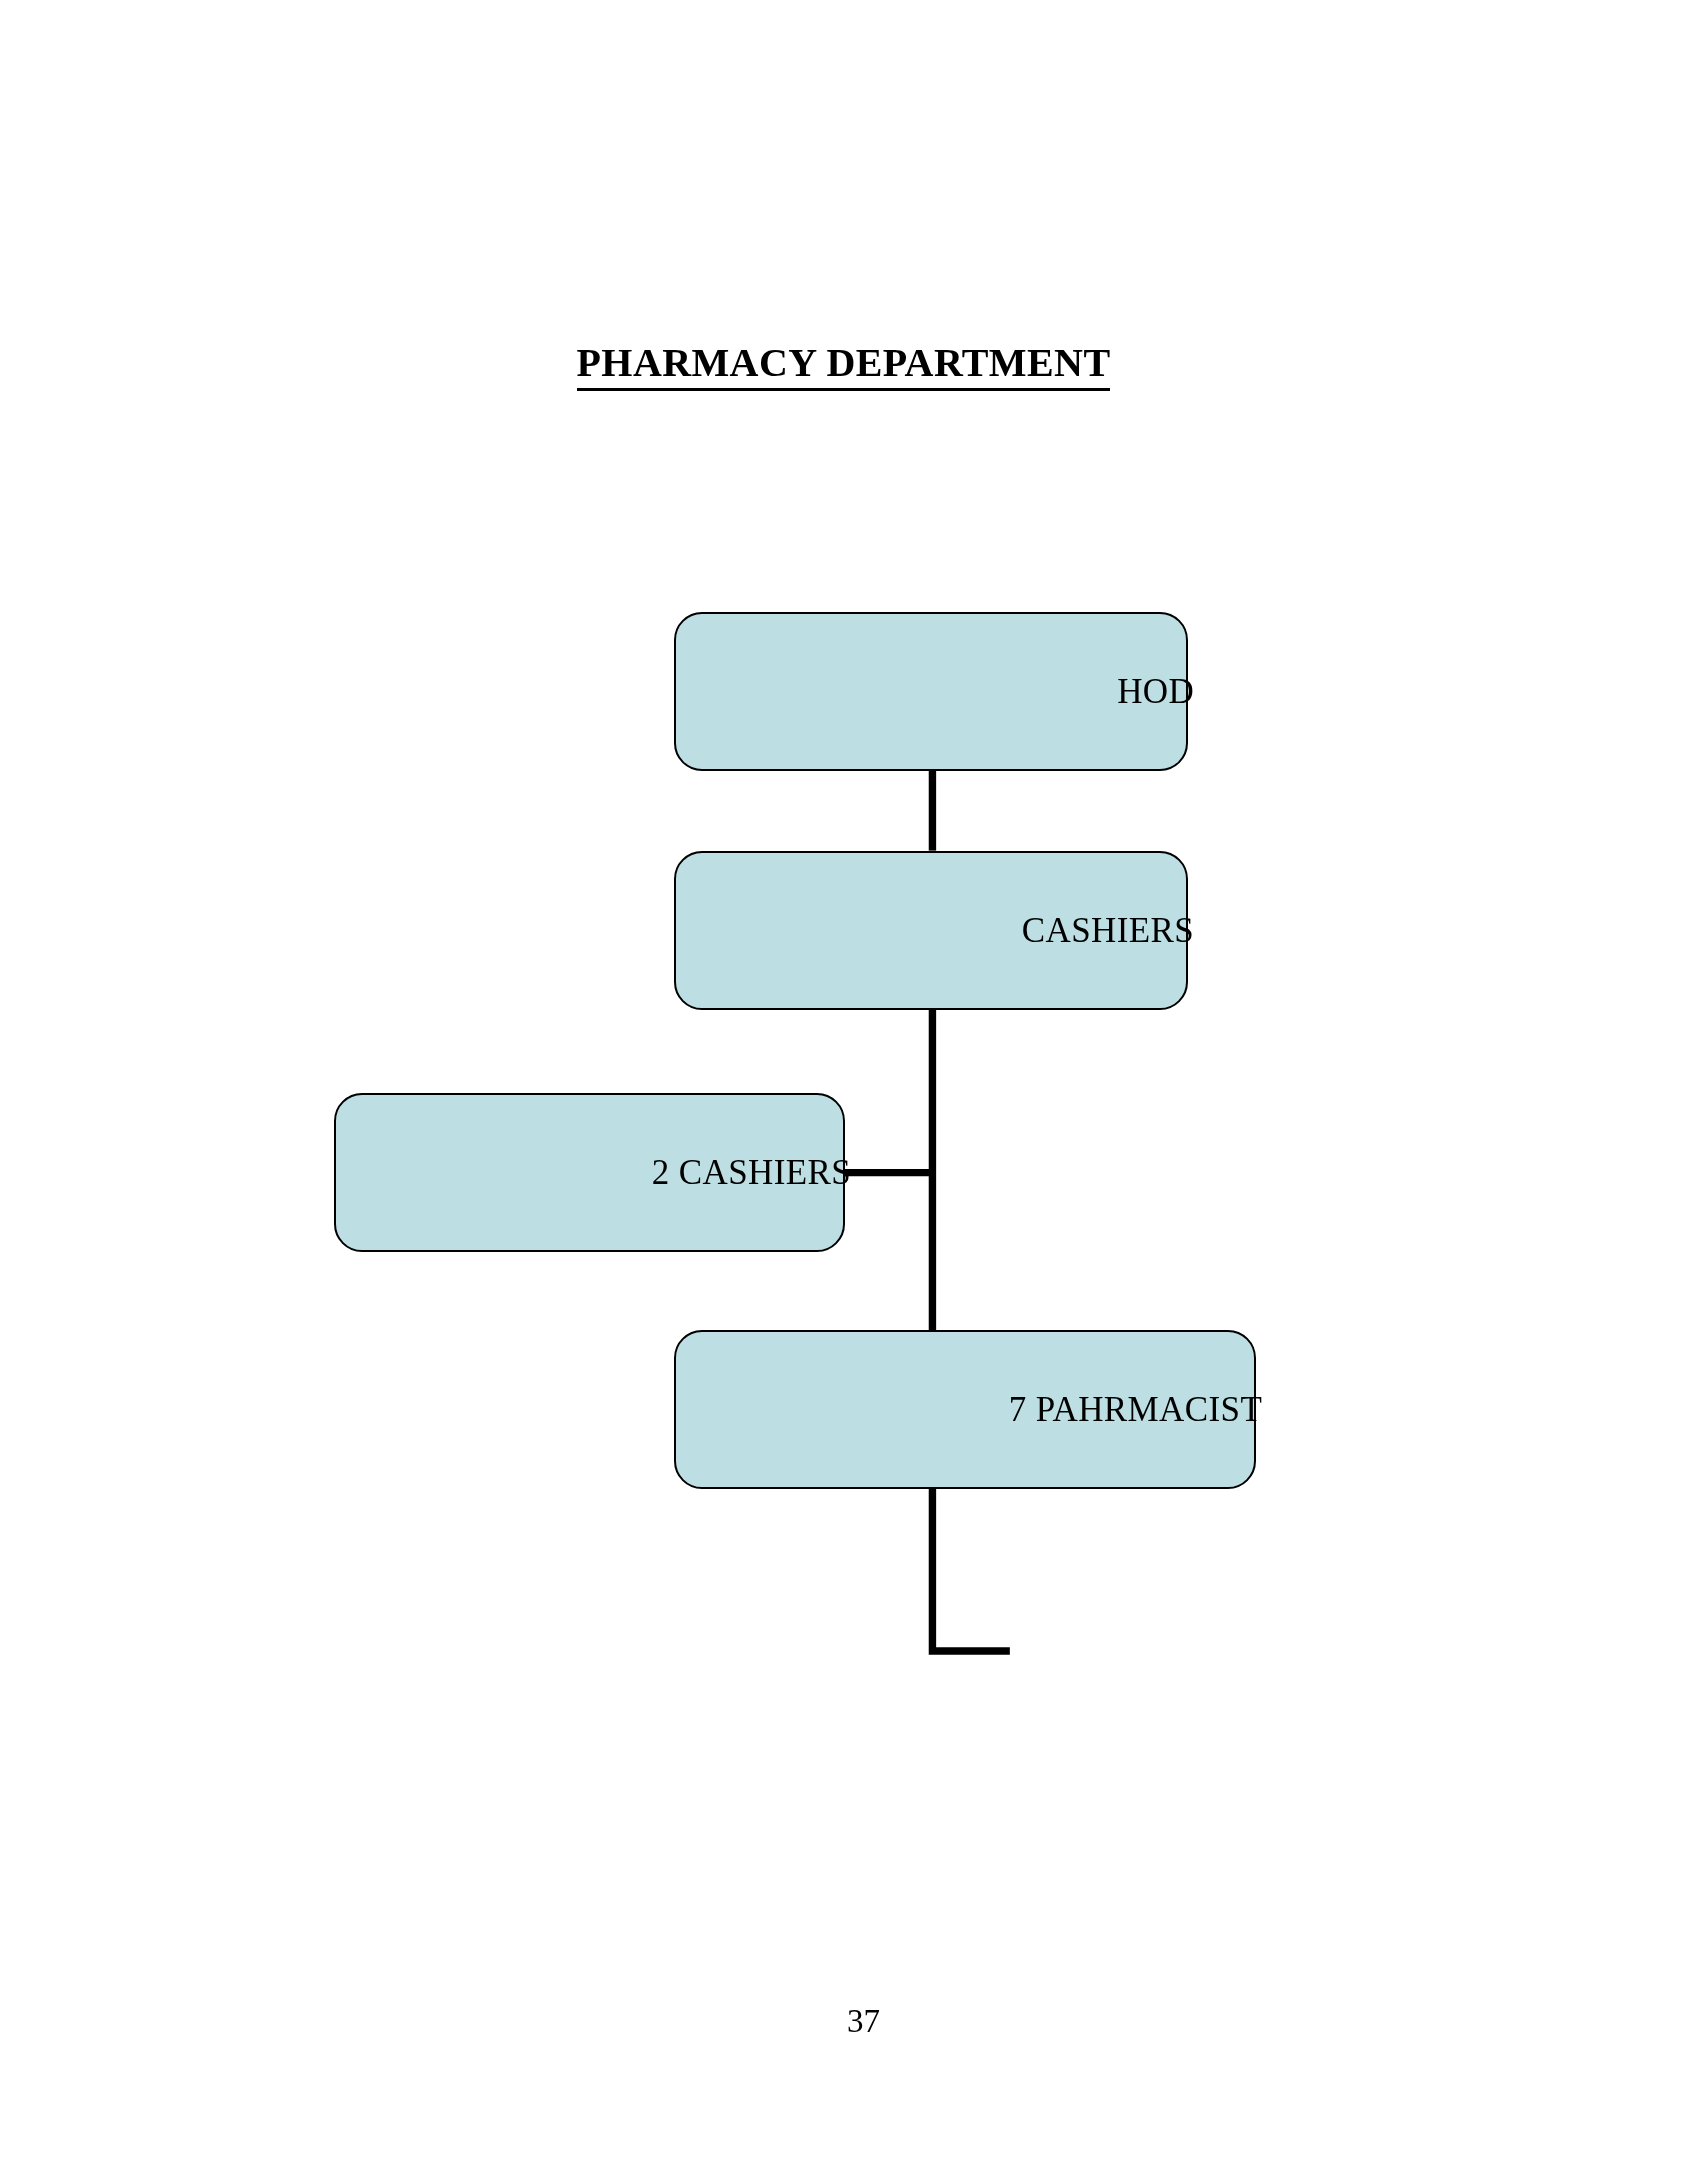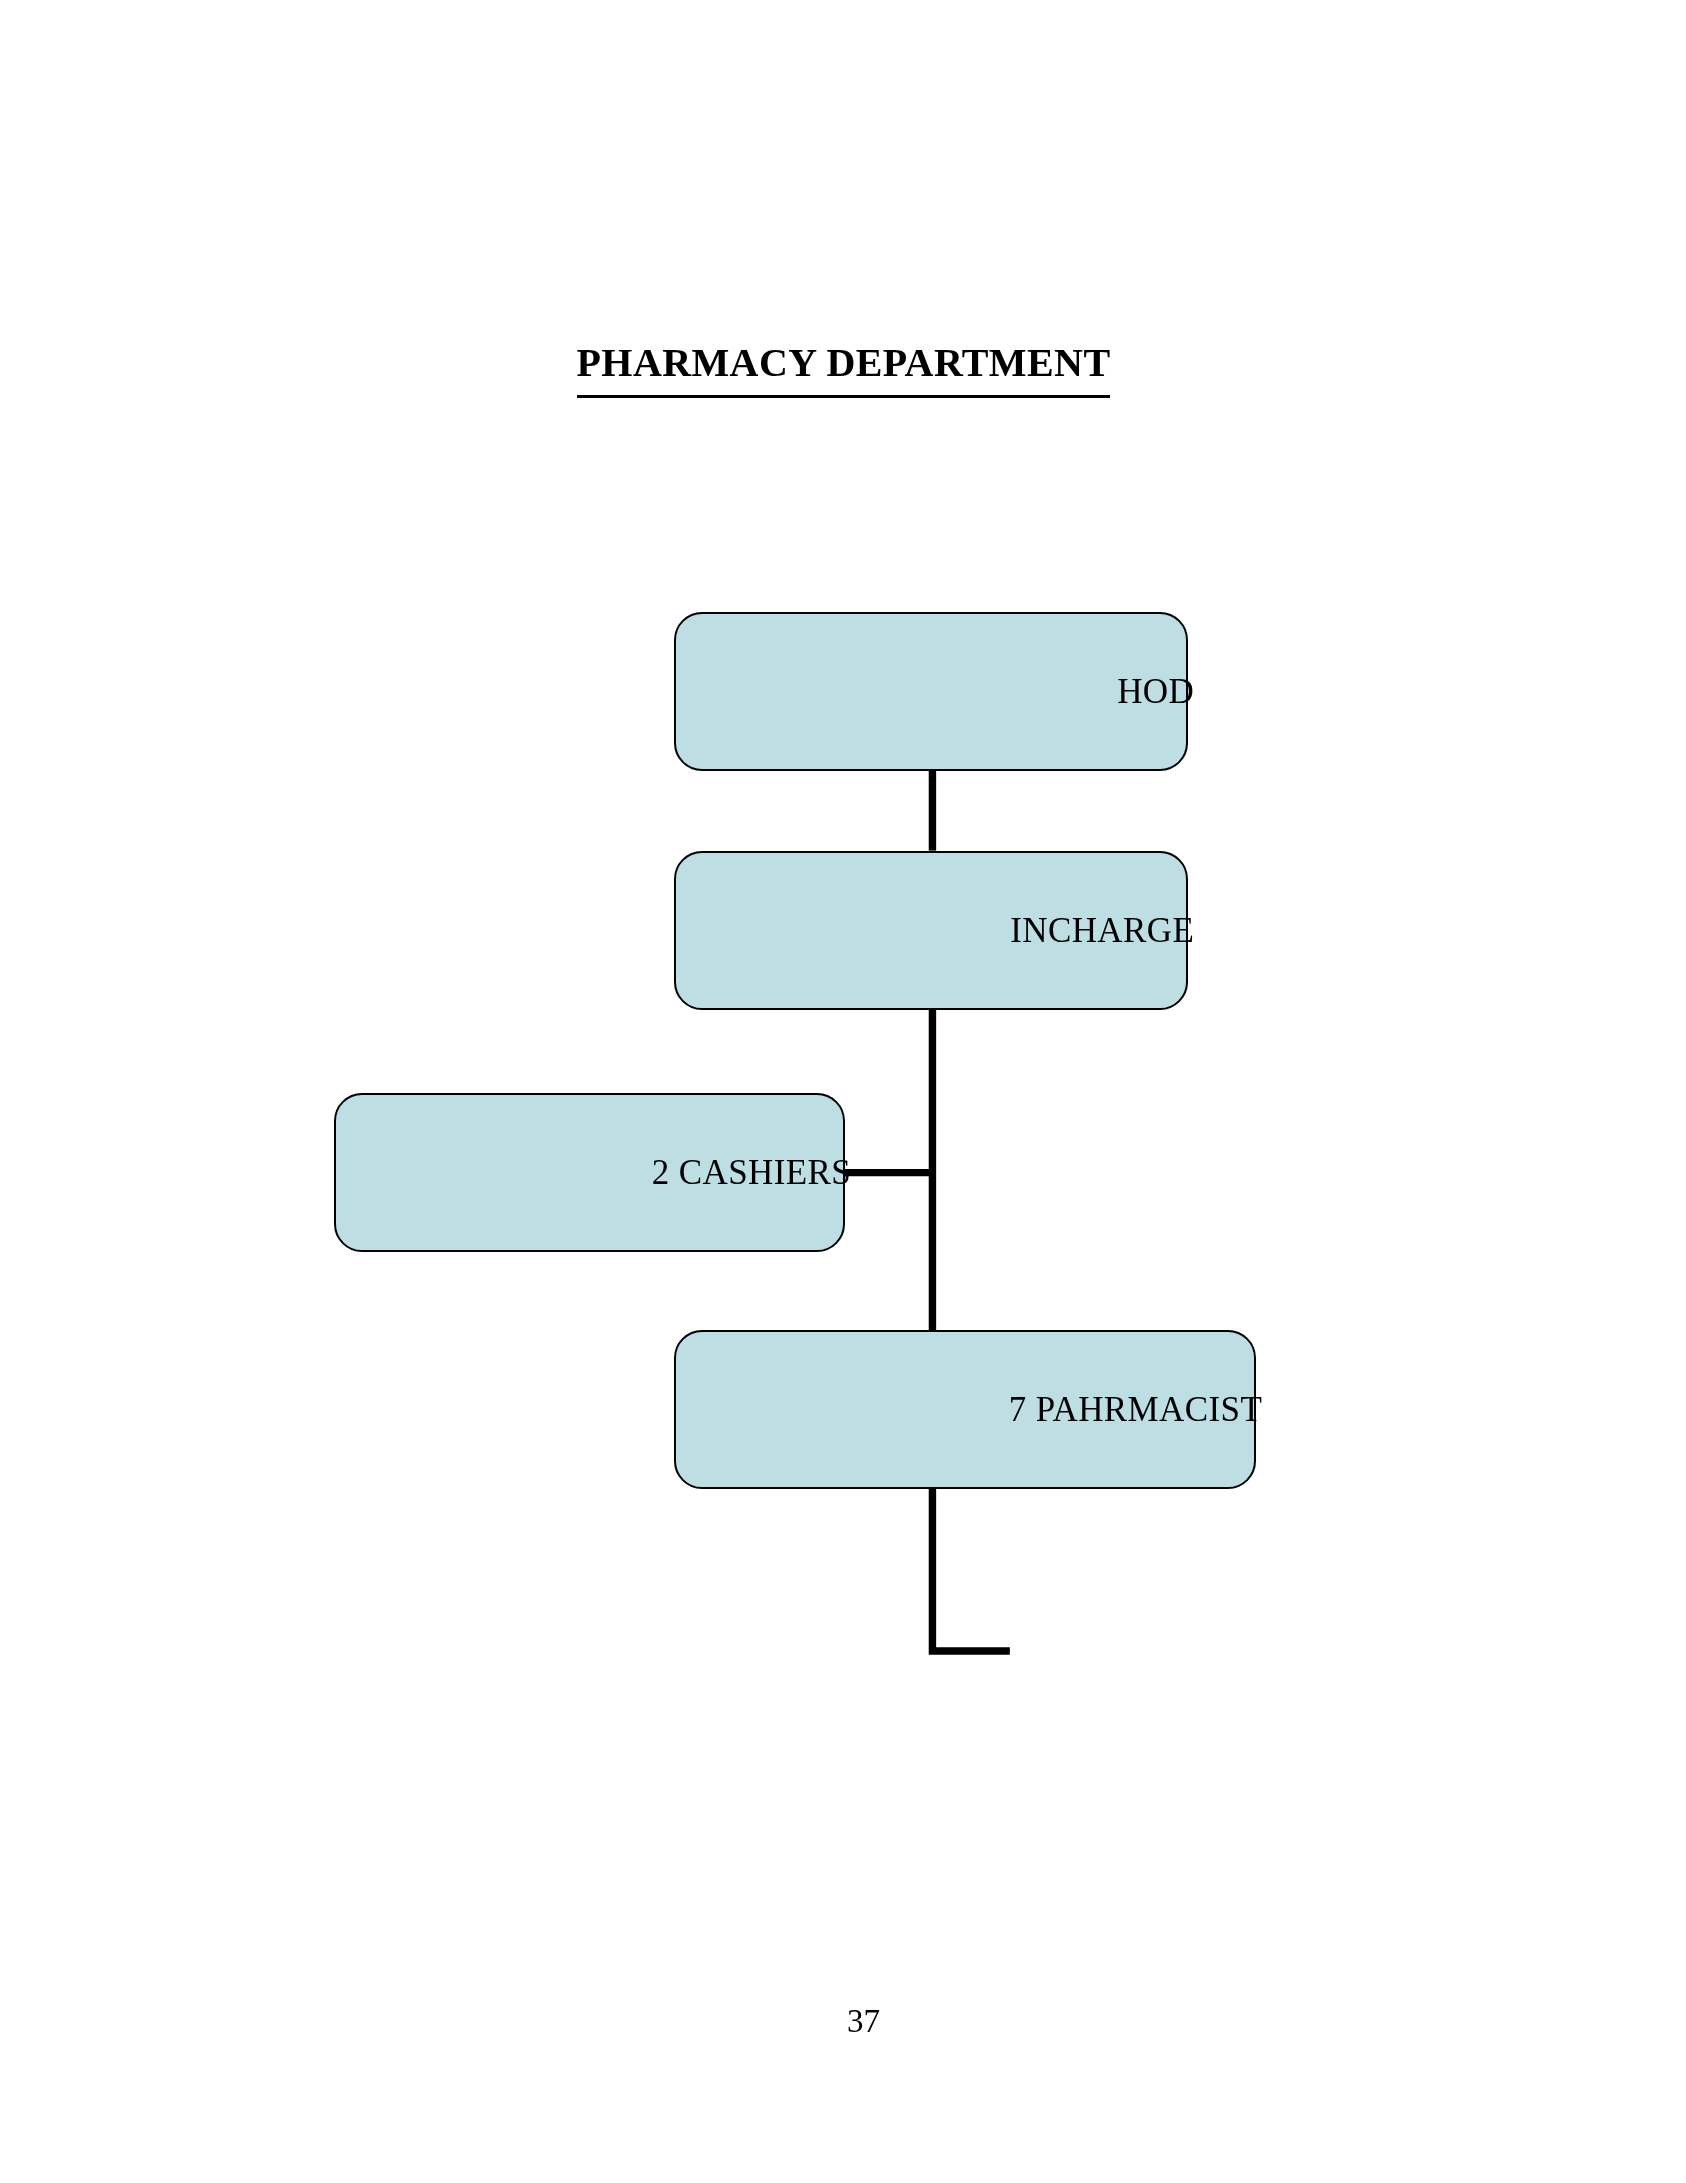--- a/index.html
+++ b/index.html
@@ -26,21 +26,21 @@
     width: 1687px;
     text-align: center;
     font-size: 40px;
     font-weight: bold;
     letter-spacing: 0.4px;
     color: #000000;
     font-family: "Liberation Serif", "DejaVu Serif", serif;
   }
   .doc-title span {
     border-bottom: 3.3px solid #000000;
-    padding-bottom: 10px;
+    padding-bottom: 3px;
     margin-top: 32px;
   }
 
   
   .chart {
     position: absolute;
     left: 0;
     top: 0;
     width: 1687px;
     height: 2183px;
@@ -112,21 +112,21 @@
       <line x1="1022" y1="1424" x2="1136" y2="1424" stroke="#000000" stroke-width="9"></line>
 
       <polyline points="1132,1808 1132,2005 1226,2005" fill="none" stroke="#000000" stroke-width="9"></polyline>
     </svg>
 
     <div class="node node-hod">
       <span class="node-label">HOD</span>
     </div>
 
     <div class="node node-incharge">
-      <span class="node-label">INCHARGE</span>
+      <span class="node-label">CASHIERS</span>
     </div>
 
     <div class="node node-cashiers">
       <span class="node-label">2 CASHIERS</span>
     </div>
 
     <div class="node node-pharmacist">
       <span class="node-label">7 PAHRMACIST</span>
     </div>
 

